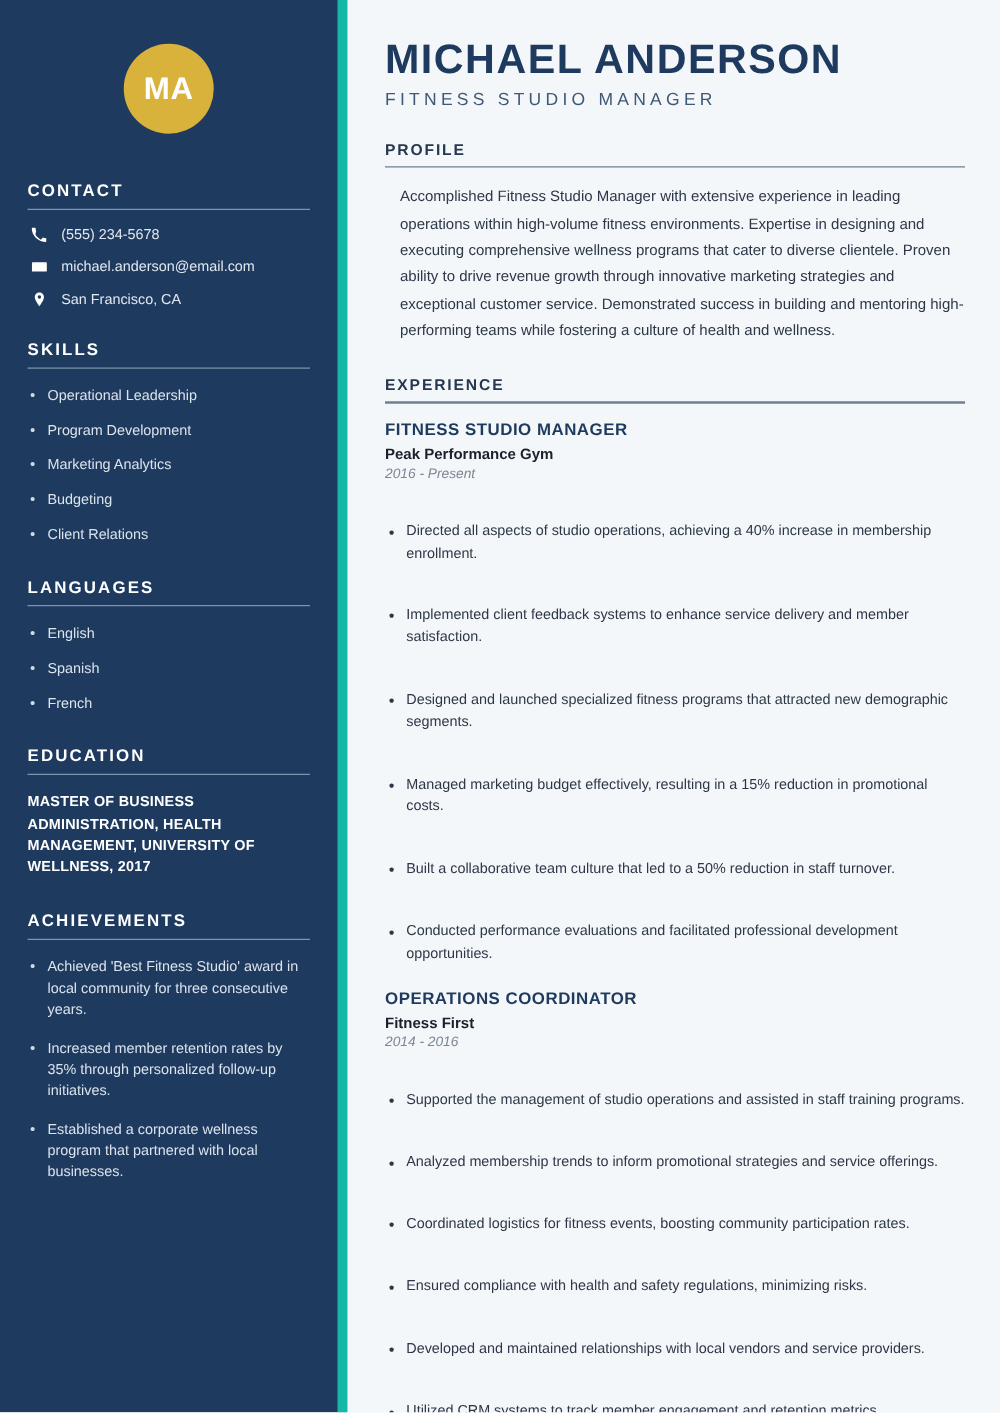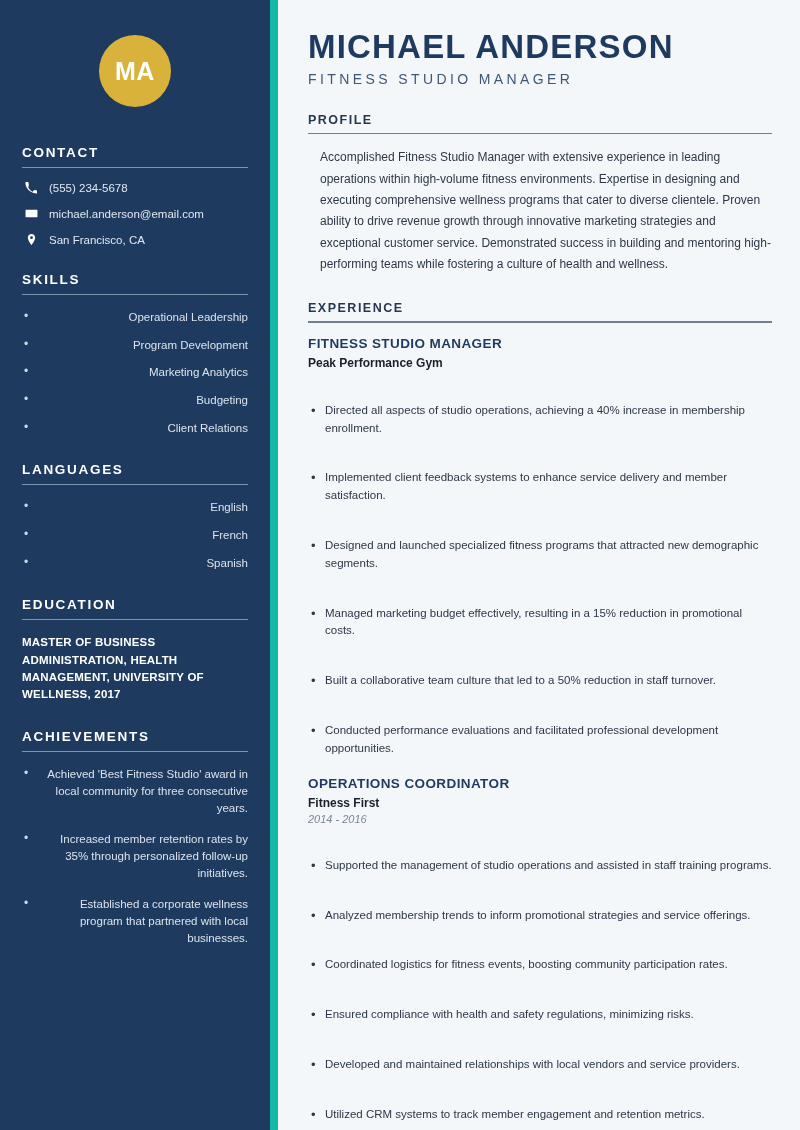--- a/index.html
+++ b/index.html
@@ -78,21 +78,20 @@
     align-items: center;
     justify-content: center;
     color: #ffffff;
   }
   .contact-icon svg { display: block; }
 
   ul.side-list {
     list-style: none;
     margin: 0;
     padding: 0;
-    text-align: right;
   }
   ul.side-list li {
     position: relative;
     padding-left: 16px;
     margin-bottom: 11px;
     font-size: 11.5px;
     line-height: 1.45;
     color: #dbe3ec;
   }
   ul.side-list li::before {
@@ -253,22 +252,22 @@
         <li>Budgeting</li>
         <li>Client Relations</li>
       </ul>
     </section>
 
     <section class="side-section">
       <div class="side-heading">LANGUAGES</div>
       <div class="side-rule"></div>
       <ul class="side-list">
         <li>English</li>
+        <li>Spanish</li>
         <li>French</li>
-        <li>Spanish</li>
       </ul>
     </section>
 
     <section class="side-section">
       <div class="side-heading">EDUCATION</div>
       <div class="side-rule"></div>
       <div class="edu-entry">MASTER OF BUSINESS ADMINISTRATION, HEALTH MANAGEMENT, UNIVERSITY OF WELLNESS, 2017</div>
     </section>
 
     <section class="side-section">
@@ -294,20 +293,21 @@
       <p class="profile-text">Accomplished Fitness Studio Manager with extensive experience in leading operations within high-volume fitness environments. Expertise in designing and executing comprehensive wellness programs that cater to diverse clientele. Proven ability to drive revenue growth through innovative marketing strategies and exceptional customer service. Demonstrated success in building and mentoring high-performing teams while fostering a culture of health and wellness.</p>
     </section>
 
     <section>
       <div class="main-heading">EXPERIENCE</div>
       <div class="main-rule"></div>
 
       <div class="exp-entry">
         <div class="exp-title">FITNESS STUDIO MANAGER</div>
         <div class="exp-company">Peak Performance Gym</div>
+        <div class="exp-dates">2016 - Present</div>
         <ul class="exp-list">
           <li>Directed all aspects of studio operations, achieving a 40% increase in membership enrollment.</li>
           <li>Implemented client feedback systems to enhance service delivery and member satisfaction.</li>
           <li>Designed and launched specialized fitness programs that attracted new demographic segments.</li>
           <li>Managed marketing budget effectively, resulting in a 15% reduction in promotional costs.</li>
           <li>Built a collaborative team culture that led to a 50% reduction in staff turnover.</li>
           <li>Conducted performance evaluations and facilitated professional development opportunities.</li>
         </ul>
       </div>
 

